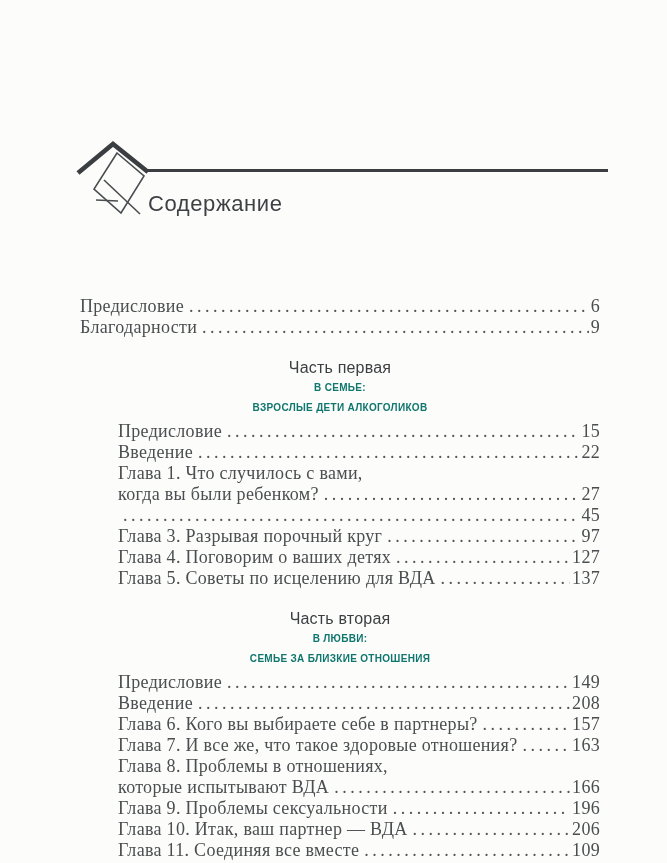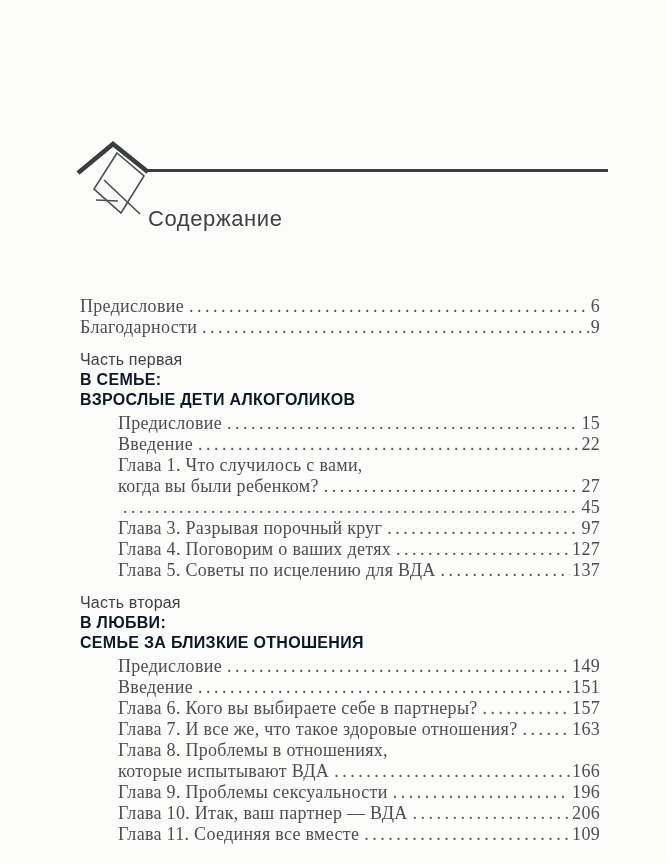--- a/index.html
+++ b/index.html
@@ -22,54 +22,54 @@
     position: absolute; left: 146px; top: 169px;
     width: 462px; height: 3px;
     background: #3b3e41;
   }
   .page-title {
     position: absolute; left: 148px; top: 191px;
     font-family: "Liberation Sans", sans-serif;
     font-size: 22px; font-weight: 400;
     letter-spacing: 0.6px;
     color: #3e4144;
-    margin-top: 15px;
   }
   
   .toc {
     position: absolute; left: 80px; top: 296px;
     width: 520px;
+    text-align: center;
   }
   .toc-row {
     display: flex; align-items: baseline;
     font-size: 18px; line-height: 21px;
     letter-spacing: 0.3px;
     white-space: nowrap;
   }
   .toc-text { flex: 0 0 auto; }
   .leader {
     flex: 1 1 auto; min-width: 0;
     overflow: hidden; white-space: nowrap;
     margin: 0 2px 0 5px;
     letter-spacing: -0.5px;
     color: #54575a;
   }
   .toc-page { flex: 0 0 auto; }
-  .toc-section { margin-top: 12px; }
+  .toc-section { margin-top: 20px; }
   .part-label {
     font-family: "Liberation Sans", sans-serif;
     font-size: 16px; line-height: 20px;
     font-weight: 400; letter-spacing: 0.2px;
     color: #3d4043;
   }
   .part-title {
     font-family: "Liberation Sans", sans-serif;
-    font-size: 16px; line-height: 20px;
+    font-size: 10px; line-height: 20px;
     font-weight: 700; letter-spacing: 0.3px;
-    color: #0f172a;
+    color: #0f766e;
   }
   .entries { margin-top: 3px; }
   .toc-entry.indented { padding-left: 38px; }
 </style>
 </head>
 <body>
 
 <svg class="logo-svg" viewBox="0 0 100 100">
 
   <polygon points="59,21 86,44 63,81 36,57" fill="none" stroke="#4a4d50" stroke-width="1.6"></polygon>
@@ -170,21 +170,21 @@
             <div class="toc-row">
               <span class="toc-text">Предисловие</span>
               <span class="leader">. . . . . . . . . . . . . . . . . . . . . . . . . . . . . . . . . . . . . . . . . . . . . . . . . . . . . . . . . . . . . . . . . . . . . . . . . . . . . . . . . . . . . . . . . . </span>
               <span class="toc-page">149</span>
             </div>
           </div>
           <div class="toc-entry indented">
             <div class="toc-row">
               <span class="toc-text">Введение</span>
               <span class="leader">. . . . . . . . . . . . . . . . . . . . . . . . . . . . . . . . . . . . . . . . . . . . . . . . . . . . . . . . . . . . . . . . . . . . . . . . . . . . . . . . . . . . . . . . . . </span>
-              <span class="toc-page">151</span>
+              <span class="toc-page">208</span>
             </div>
           </div>
           <div class="toc-entry indented">
             <div class="toc-row">
               <span class="toc-text">Глава 6. Кого вы выбираете себе в партнеры?</span>
               <span class="leader">. . . . . . . . . . . . . . . . . . . . . . . . . . . . . . . . . . . . . . . . . . . . . . . . . . . . . . . . . . . . . . . . . . . . . . . . . . . . . . . . . . . . . . . . . . </span>
               <span class="toc-page">157</span>
             </div>
           </div>
           <div class="toc-entry indented">

